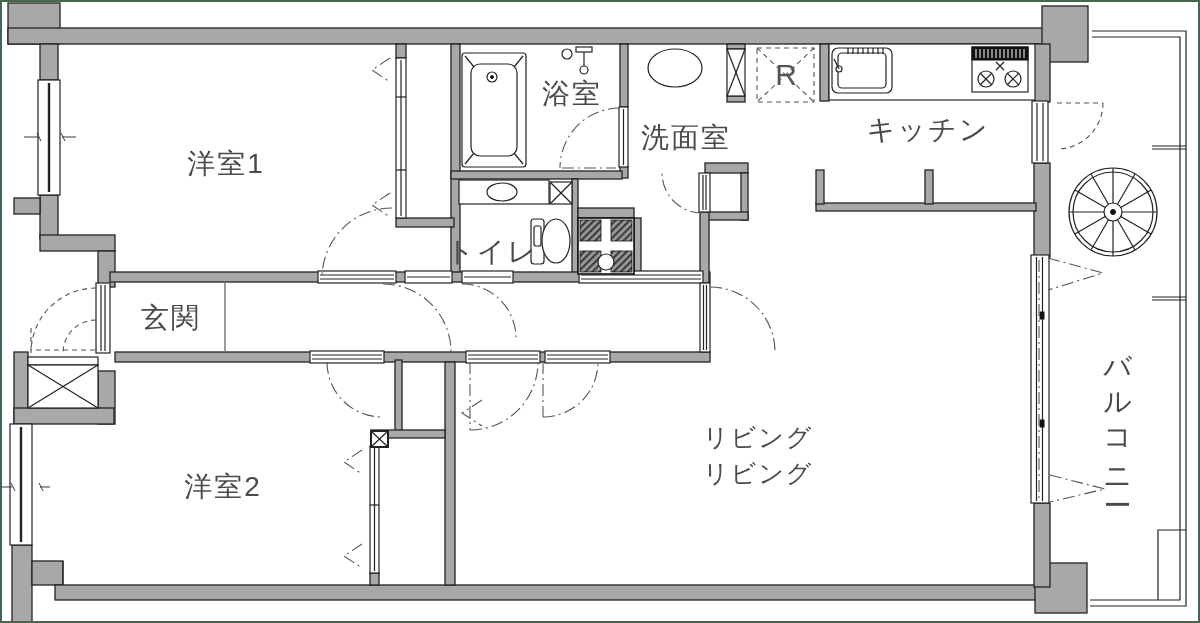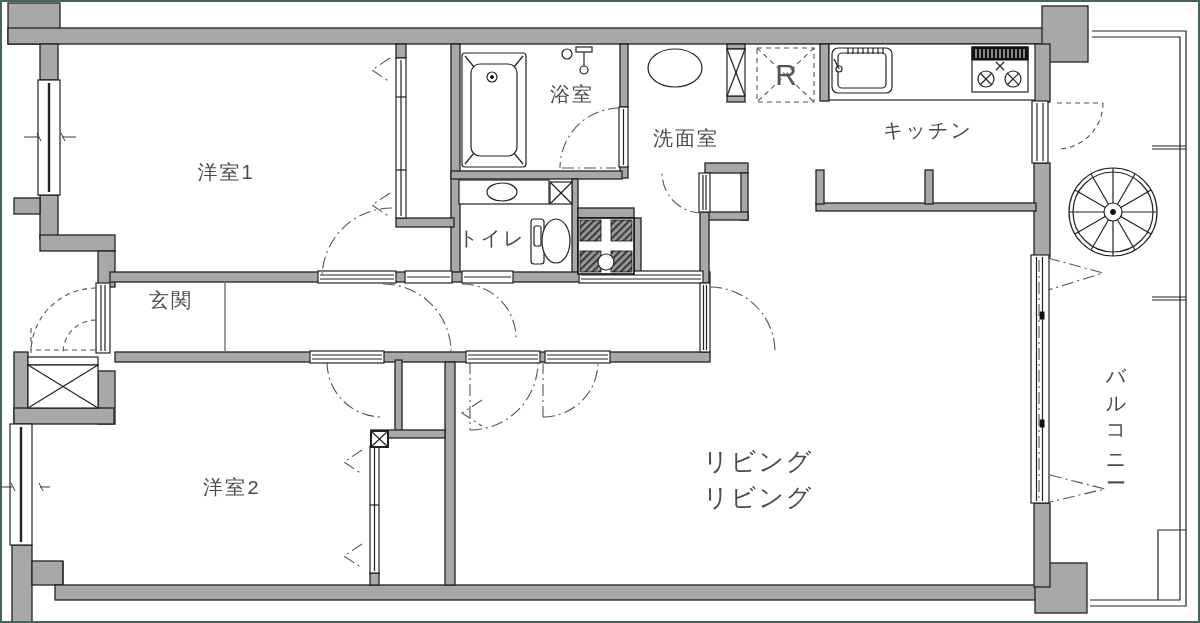--- a/index.html
+++ b/index.html
@@ -13,24 +13,24 @@
   .frame{position:absolute;inset:0;border:2px solid var(--border);pointer-events:none;z-index:5;}
   svg{position:absolute;left:0;top:0;}
   .w{fill:var(--wall);stroke:var(--line);stroke-width:1.3;}
   .ln{stroke:var(--line);fill:none;stroke-width:1.2;}
   .thk{stroke-width:2.4;}
   .wh{fill:#fff;stroke:var(--line);stroke-width:1.2;}
   .dk{fill:#111;stroke:#111;stroke-width:1;}
   .dd{stroke:#555;fill:none;stroke-width:1.1;stroke-dasharray:12 4 2 4;}
   .dash{stroke:#555;fill:none;stroke-width:1.1;stroke-dasharray:5 4;}
   .lbl{
-    position:absolute;color:var(--label);font-size:20px;font-weight:500;
+    position:absolute;color:var(--label);font-size:28px;font-weight:500;
     letter-spacing:2px;white-space:nowrap;transform:translate(-50%,-50%);z-index:3;
   }
-  .lbl-left{transform:translate(0,-50%);margin-top:24px;}
+  .lbl-left{transform:translate(0,-50%);}
   .lbl-vert{writing-mode:vertical-rl;letter-spacing:7px;}
   .lbl-r{font-size:30px;letter-spacing:0;color:#555;}
   .living-line{line-height:1.45;}
 </style>
 </head>
 <body>
 
 <div class="stage">
   <div class="frame"></div>
 
@@ -324,35 +324,35 @@
     </g>
 
     <g>
       <path class="ln" style="stroke-width:0.9" d="M24 137 H38 M37 133 L41 141 M62 137 H76 M61 133 L65 141"></path>
       <path class="ln" style="stroke-width:0.9" d="M2 487 H12 M11 483 L15 491 M40 487 H50 M39 483 L43 491"></path>
       <line class="ln" style="stroke-width:0.9" x1="225" y1="283" x2="225" y2="351"></line>
       <line class="ln" style="stroke-width:0.9" x1="63" y1="561" x2="63" y2="585"></line>
     </g>
   </svg>
 
-  <div class="lbl" style="left:226px;top:172px;">洋室1</div>
+  <div class="lbl" style="left:226px;top:164px;">洋室1</div>
 
   <div class="lbl" style="left:572px;top:94px;">浴室</div>
 
   <div class="lbl" style="left:686px;top:130px;margin-top:8px;">洗面室</div>
 
   <div class="lbl" style="left:928px;top:130px;">キッチン</div>
 
   <div class="lbl lbl-r" style="left:786px;top:75px;">R</div>
 
-  <div class="lbl" style="left:492px;top:238px;">トイレ</div>
-
-  <div class="lbl" style="left:171px;top:300px;">玄関</div>
-
-  <div class="lbl" style="left:232px;top:487px;font-family:Liberation Mono, monospace;">洋室2</div>
+  <div class="lbl" style="left:492px;top:252px;">トイレ</div>
+
+  <div class="lbl" style="left:171px;top:318px;">玄関</div>
+
+  <div class="lbl" style="left:223px;top:487px;">洋室2</div>
 
   <div class="lbl lbl-left living-line" style="left:703px;top:455px;font-size:25px;">
     <div>リビング</div>
     <div>リビング</div>
   </div>
 
   <div class="lbl lbl-vert" style="left:1117px;top:416px;">バルコニー</div>
 </div>
 
 </body></html>

